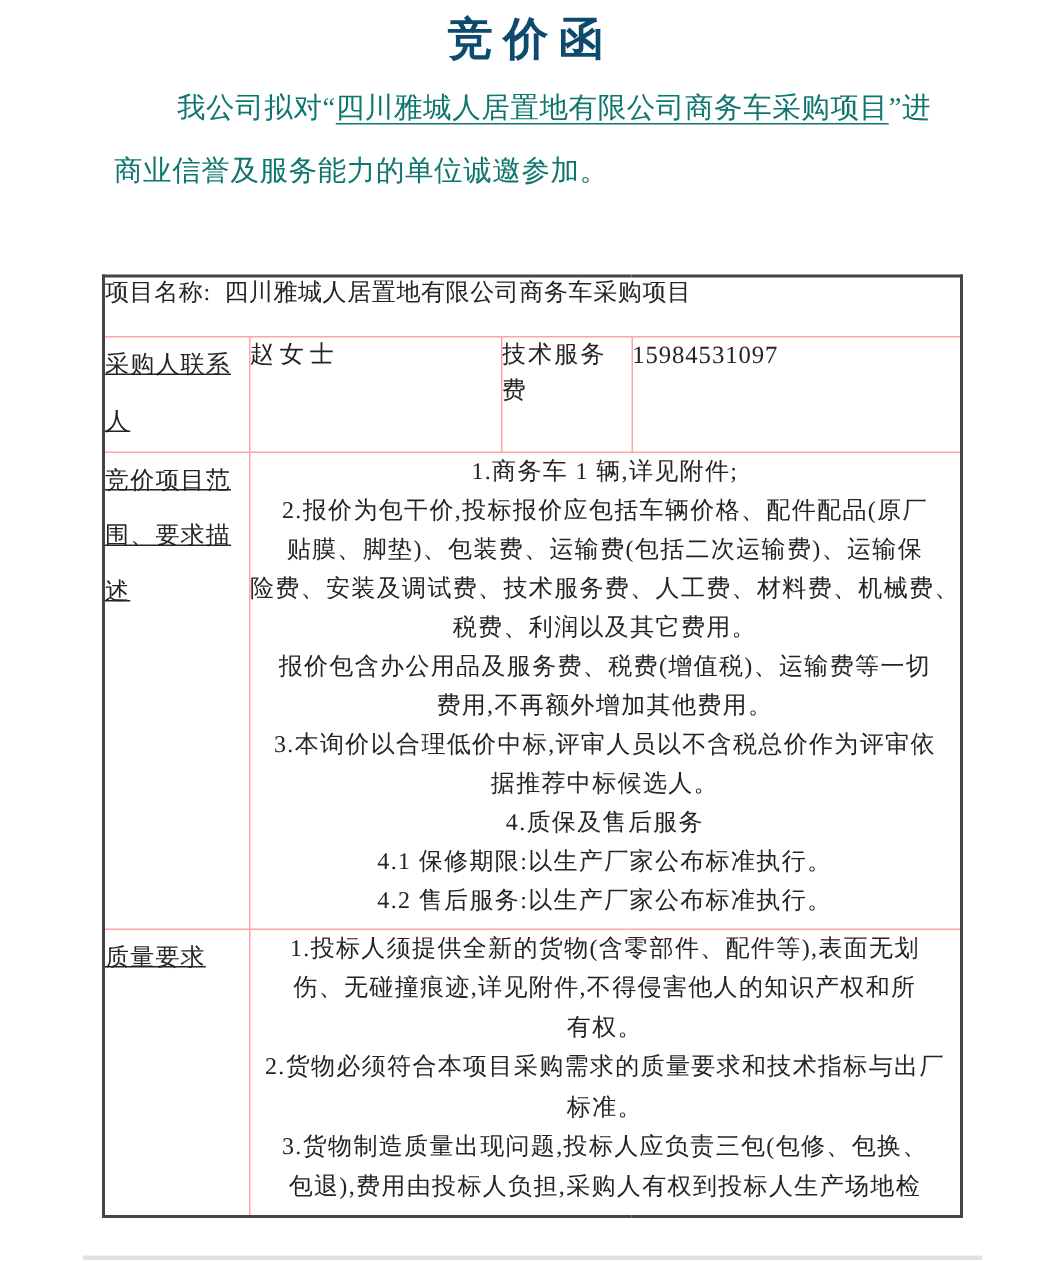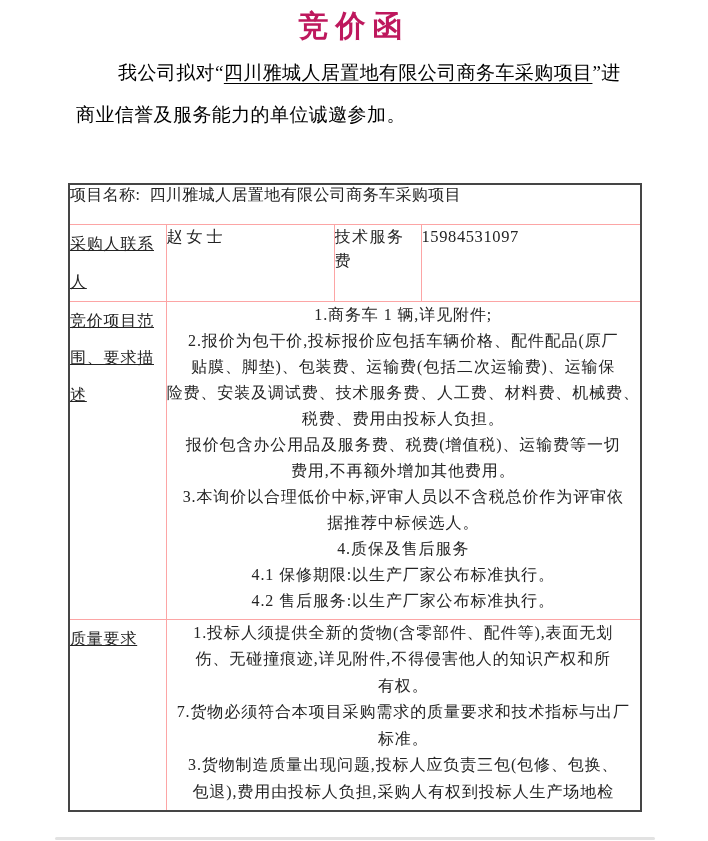--- a/index.html
+++ b/index.html
@@ -3,23 +3,23 @@
 <meta charset="utf-8">
 <style>
   html,body{margin:0;padding:0;}
   body{
     width:708px;height:841px;overflow:hidden;background:#ffffff;
     font-family:"Liberation Serif","DejaVu Serif",serif;color:#1f1f1f;
   }
   .page{position:relative;width:708px;height:841px;background:#ffffff;}
   .title{
     position:absolute;top:6px;left:0;width:708px;margin:0;
-    text-align:center;font-size:30px;font-weight:bold;letter-spacing:7px;color:#be185d;
+    text-align:center;font-size:30px;font-weight:bold;letter-spacing:7px;color:#0c4a6e;
   }
-  .intro{position:absolute;top:52px;left:76px;width:566px;font-size:19px;color:#000000;}
+  .intro{position:absolute;top:52px;left:76px;width:566px;font-size:19px;color:#0f766e;}
   .intro .ln{line-height:42px;white-space:nowrap;letter-spacing:0.4px;}
   .intro .ln1{padding-left:42px;}
   .uline{text-decoration:underline;text-underline-offset:4px;}
   table.grid{
     position:absolute;top:183px;left:68px;width:572px;
     border-collapse:collapse;table-layout:fixed;font-size:16px;color:#242424;
     border:2px solid #454545;
   }
   .grid td{border:1px solid #fca5a5;padding:0;vertical-align:top;overflow:hidden;}
   tr.r1{height:40px;} tr.r2{height:38px;} tr.r3{height:74px;} tr.r4{height:318px;} tr.r5{height:192px;}
@@ -67,37 +67,37 @@
         <td class="method-cell">技术服务费</td>
         <td class="phone-cell">15984531097</td>
       </tr>
       <tr class="r4">
         <td class="lbl-cell lbl-mid">竞价项目范围、要求描述</td>
         <td colspan="3" class="content-cell">
           <div class="tl">1.商务车 1 辆,详见附件;</div>
           <div class="tl">2.报价为包干价,投标报价应包括车辆价格、配件配品(原厂</div>
           <div class="tl">贴膜、脚垫)、包装费、运输费(包括二次运输费)、运输保</div>
           <div class="tl">险费、安装及调试费、技术服务费、人工费、材料费、机械费、</div>
-          <div class="tl">税费、费用由投标人负担。</div>
+          <div class="tl">税费、利润以及其它费用。</div>
           <div class="tl">报价包含办公用品及服务费、税费(增值税)、运输费等一切</div>
           <div class="tl">费用,不再额外增加其他费用。</div>
           <div class="tl">3.本询价以合理低价中标,评审人员以不含税总价作为评审依</div>
           <div class="tl">据推荐中标候选人。</div>
           <div class="tl">4.质保及售后服务</div>
           <div class="tl">4.1 保修期限:以生产厂家公布标准执行。</div>
           <div class="tl">4.2 售后服务:以生产厂家公布标准执行。</div>
         </td>
       </tr>
       <tr class="r5">
         <td class="lbl-cell lbl-mid">质量要求</td>
         <td colspan="3" class="content-cell">
           <div class="tl">1.投标人须提供全新的货物(含零部件、配件等),表面无划</div>
           <div class="tl">伤、无碰撞痕迹,详见附件,不得侵害他人的知识产权和所</div>
           <div class="tl">有权。</div>
-          <div class="tl">7.货物必须符合本项目采购需求的质量要求和技术指标与出厂</div>
+          <div class="tl">2.货物必须符合本项目采购需求的质量要求和技术指标与出厂</div>
           <div class="tl">标准。</div>
           <div class="tl">3.货物制造质量出现问题,投标人应负责三包(包修、包换、</div>
           <div class="tl">包退),费用由投标人负担,采购人有权到投标人生产场地检</div>
         </td>
       </tr>
     </tbody>
   </table>
 
   <div class="scan-smudge"></div>
 

